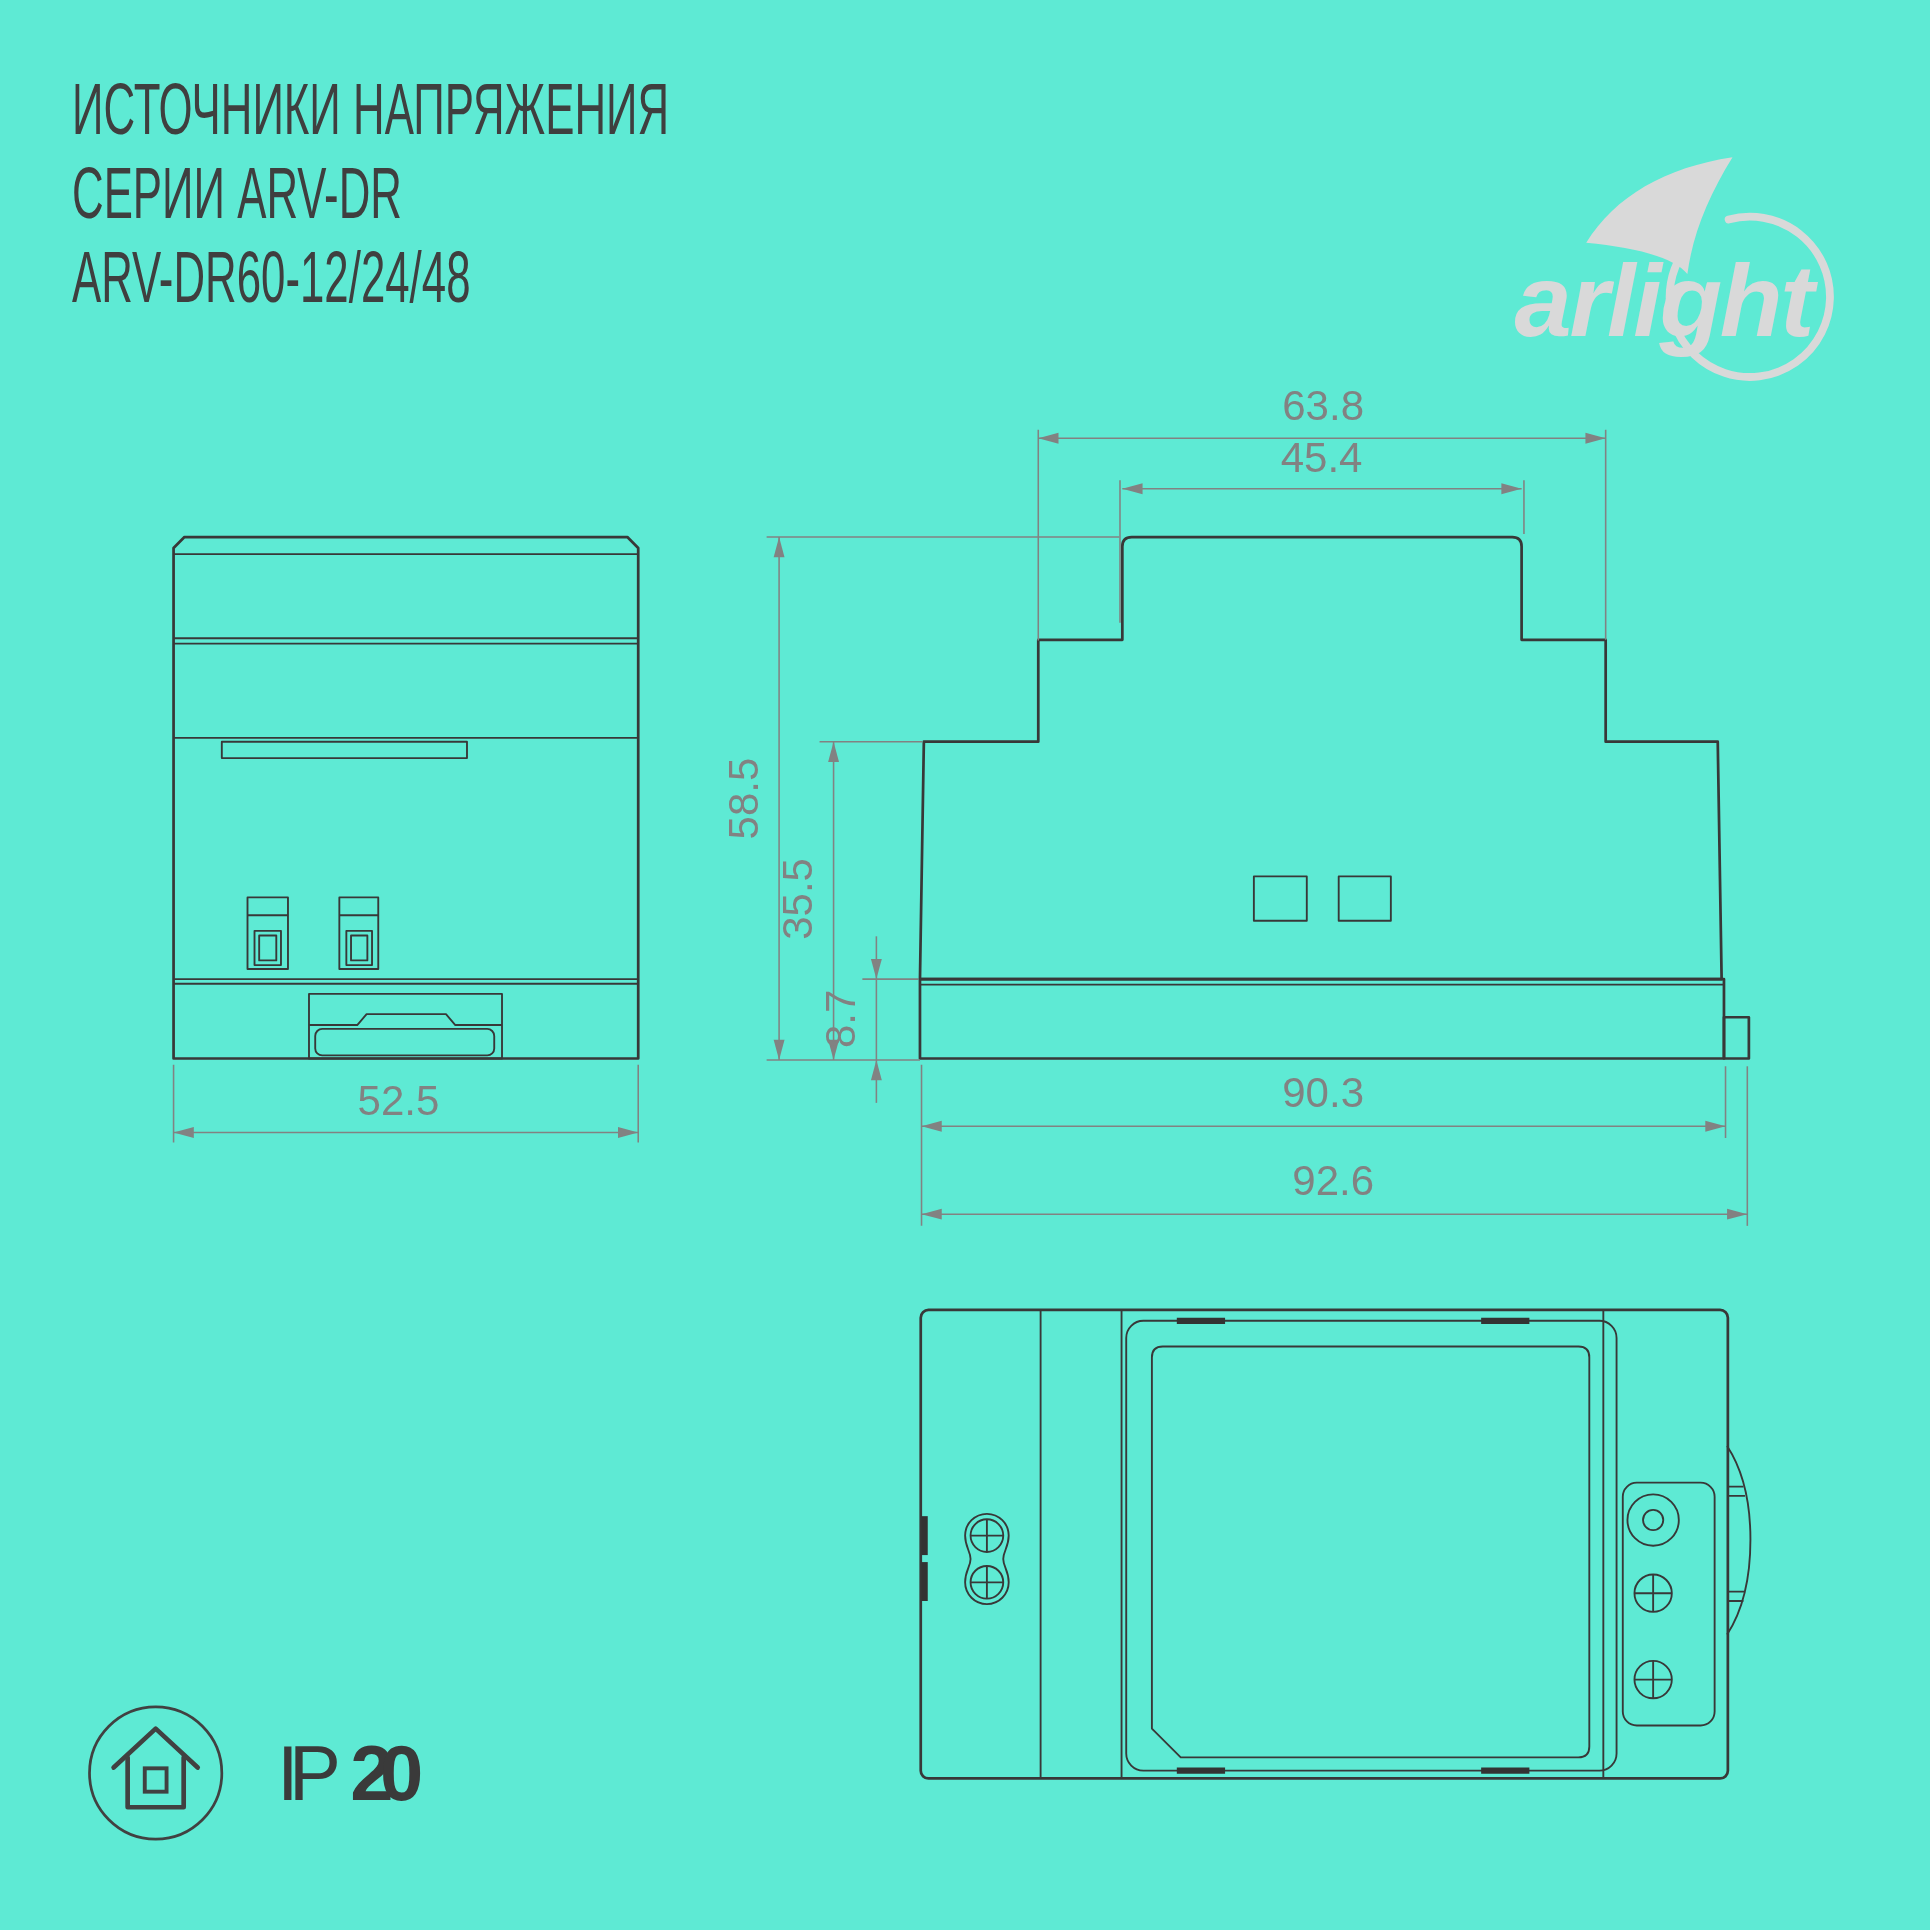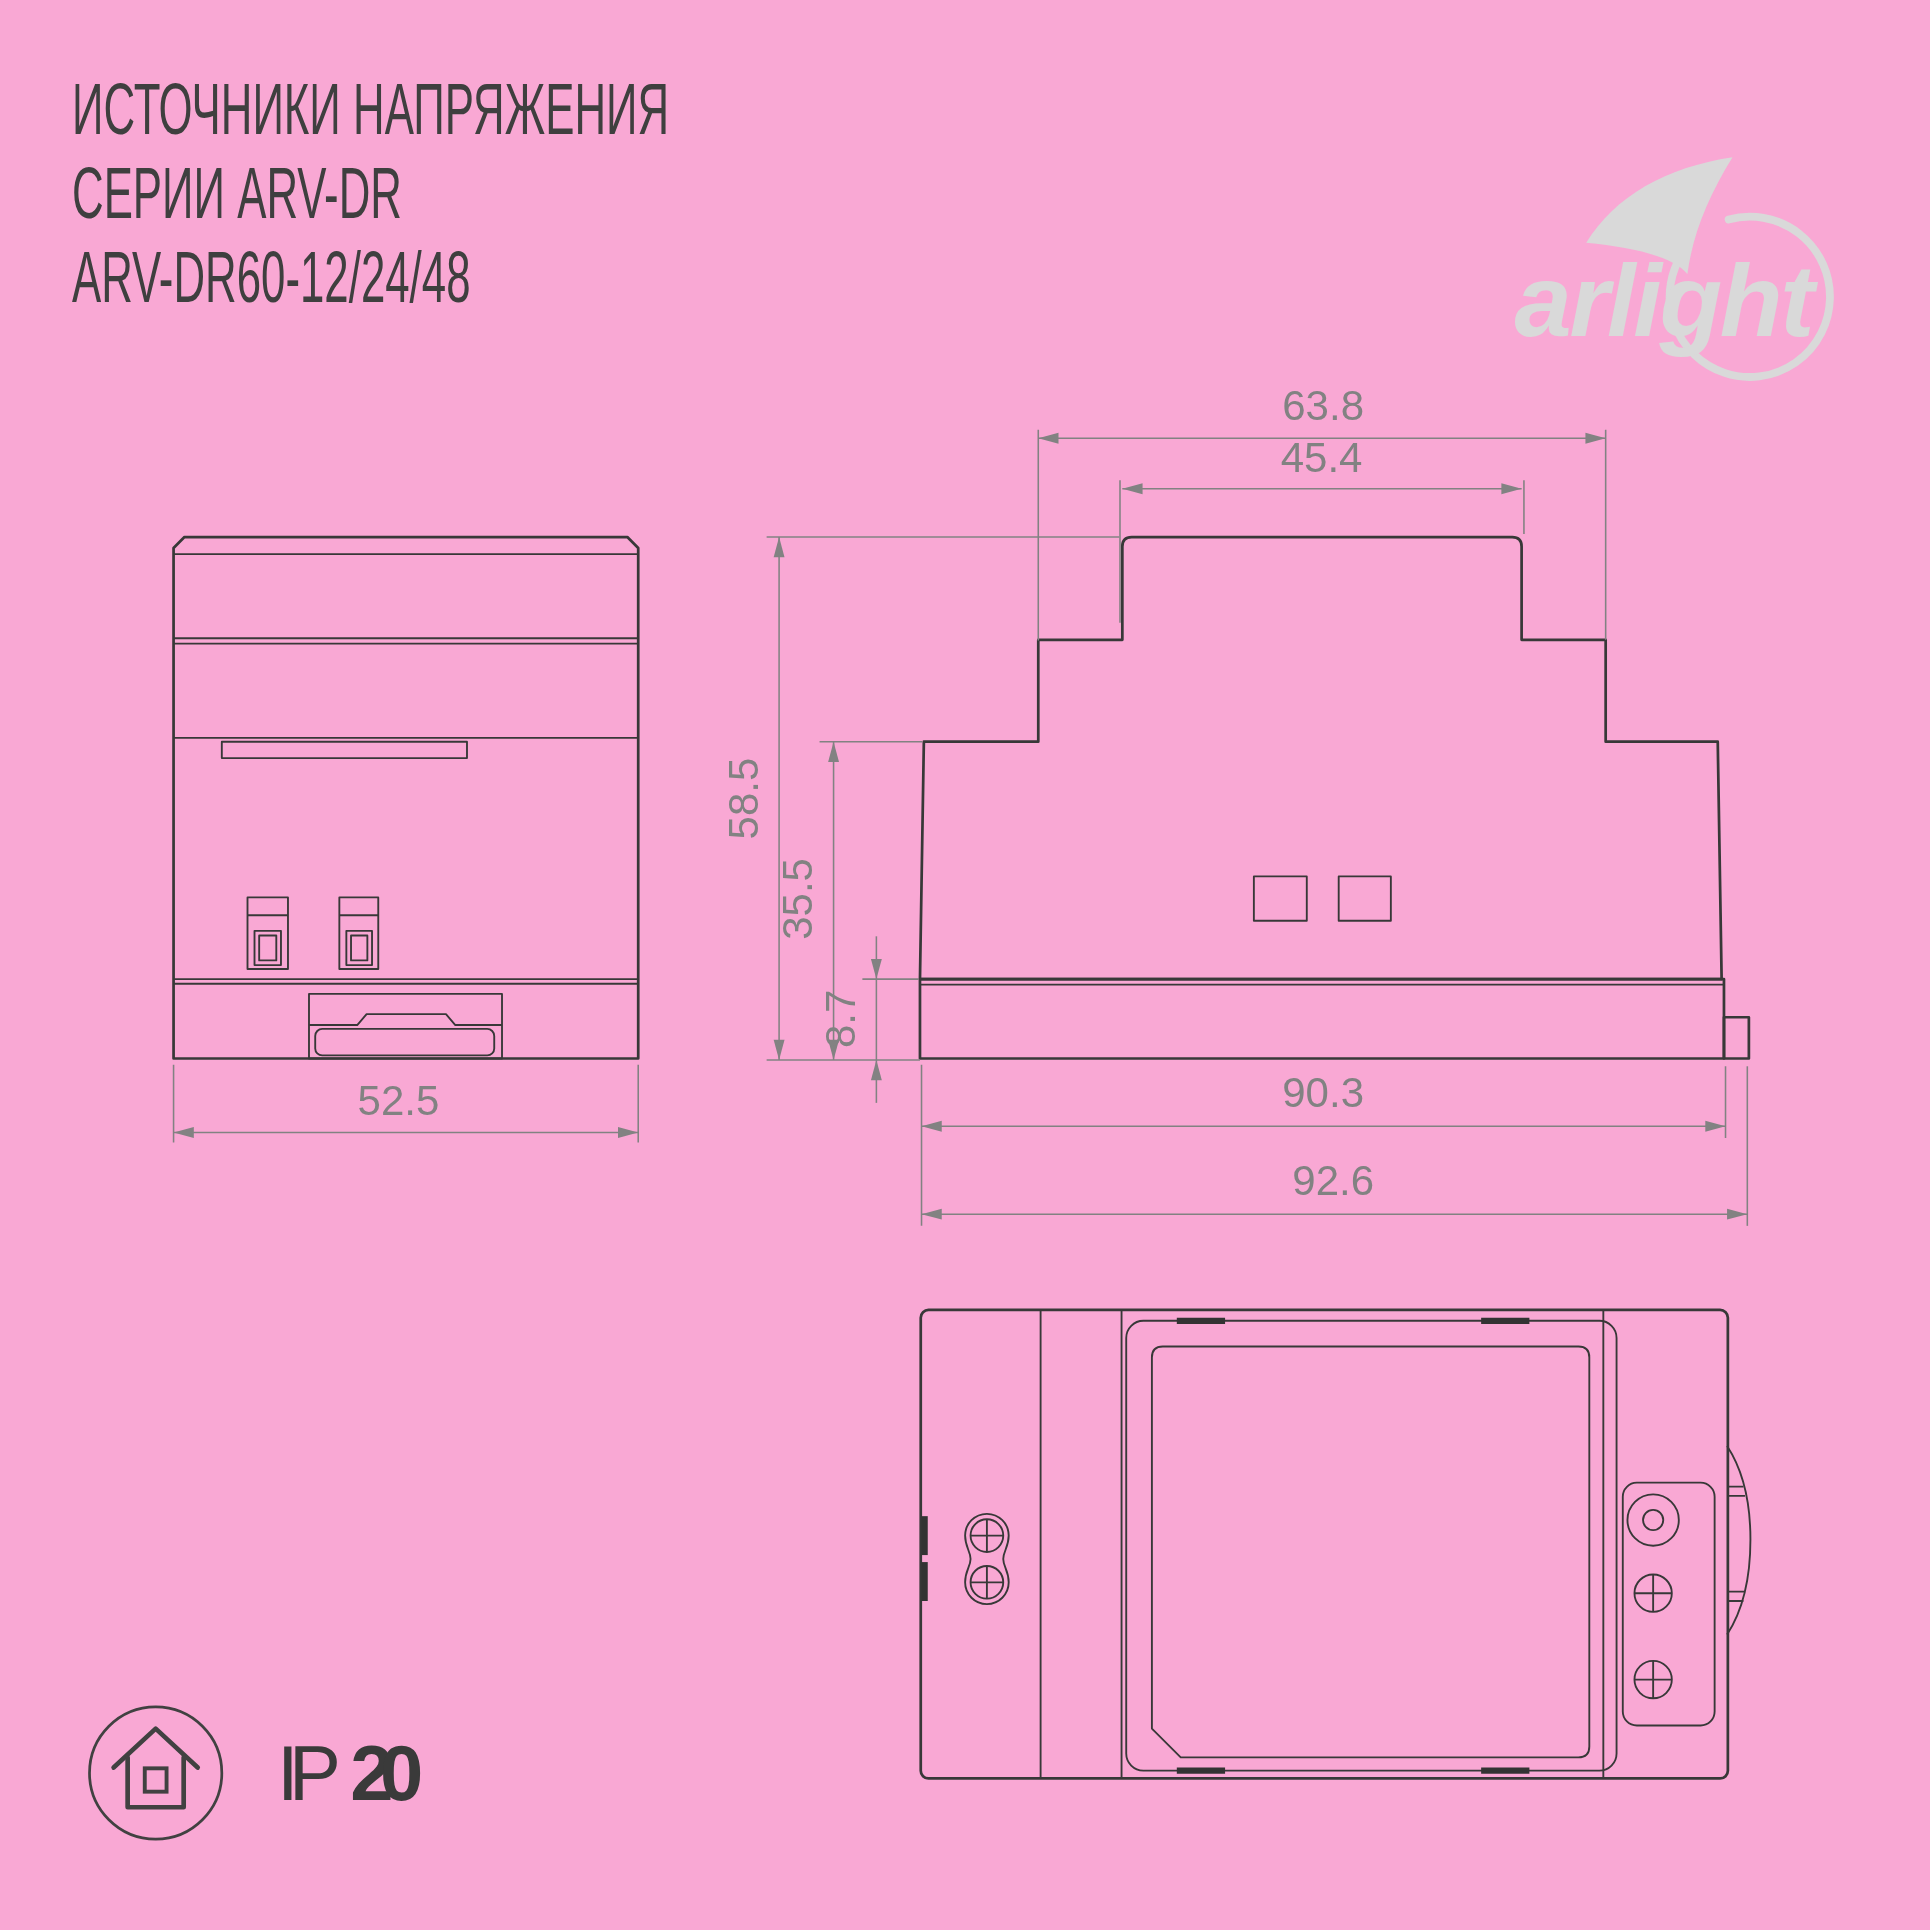--- a/index.html
+++ b/index.html
@@ -1,17 +1,17 @@
 <!DOCTYPE html>
 <html style="font-size:12.5px"><head>
 <meta charset="utf-8">
 <style>
   html,body{margin:0;padding:0;background:#ffffff;}
   body{width:1931px;height:1931px;position:relative;font-family:"Liberation Sans",sans-serif;overflow:hidden;}
-  .canvas{position:absolute;inset:0;background:#f9a8d4;}
+  .canvas{position:absolute;inset:0;background:#5eead4;}
   .title{position:absolute;left:72px;top:67px;color:#3f3f3f;}
   .title .tline{display:block;font-size:73px;font-weight:400;line-height:84px;white-space:nowrap;transform:scaleX(0.60);transform-origin:left top;letter-spacing:0px;}
   svg{position:absolute;left:0;top:0;}
   .outline{stroke:#383838;stroke-width:3.5;fill:none;stroke-linejoin:round;stroke-linecap:round;}
   .detail{stroke:#383838;stroke-width:2.4;fill:none;stroke-linejoin:round;}
   .thick{stroke:#333333;stroke-width:8;fill:none;stroke-linecap:butt;}
   .dim{stroke:#828282;stroke-width:2;fill:none;}
   .dimarrow{fill:#828282;stroke:none;}
   .dimtext{fill:#828282;font-family:"Liberation Sans",sans-serif;font-size:54px;text-anchor:middle;}
   .logo-gray{fill:#d9d9d9;}

